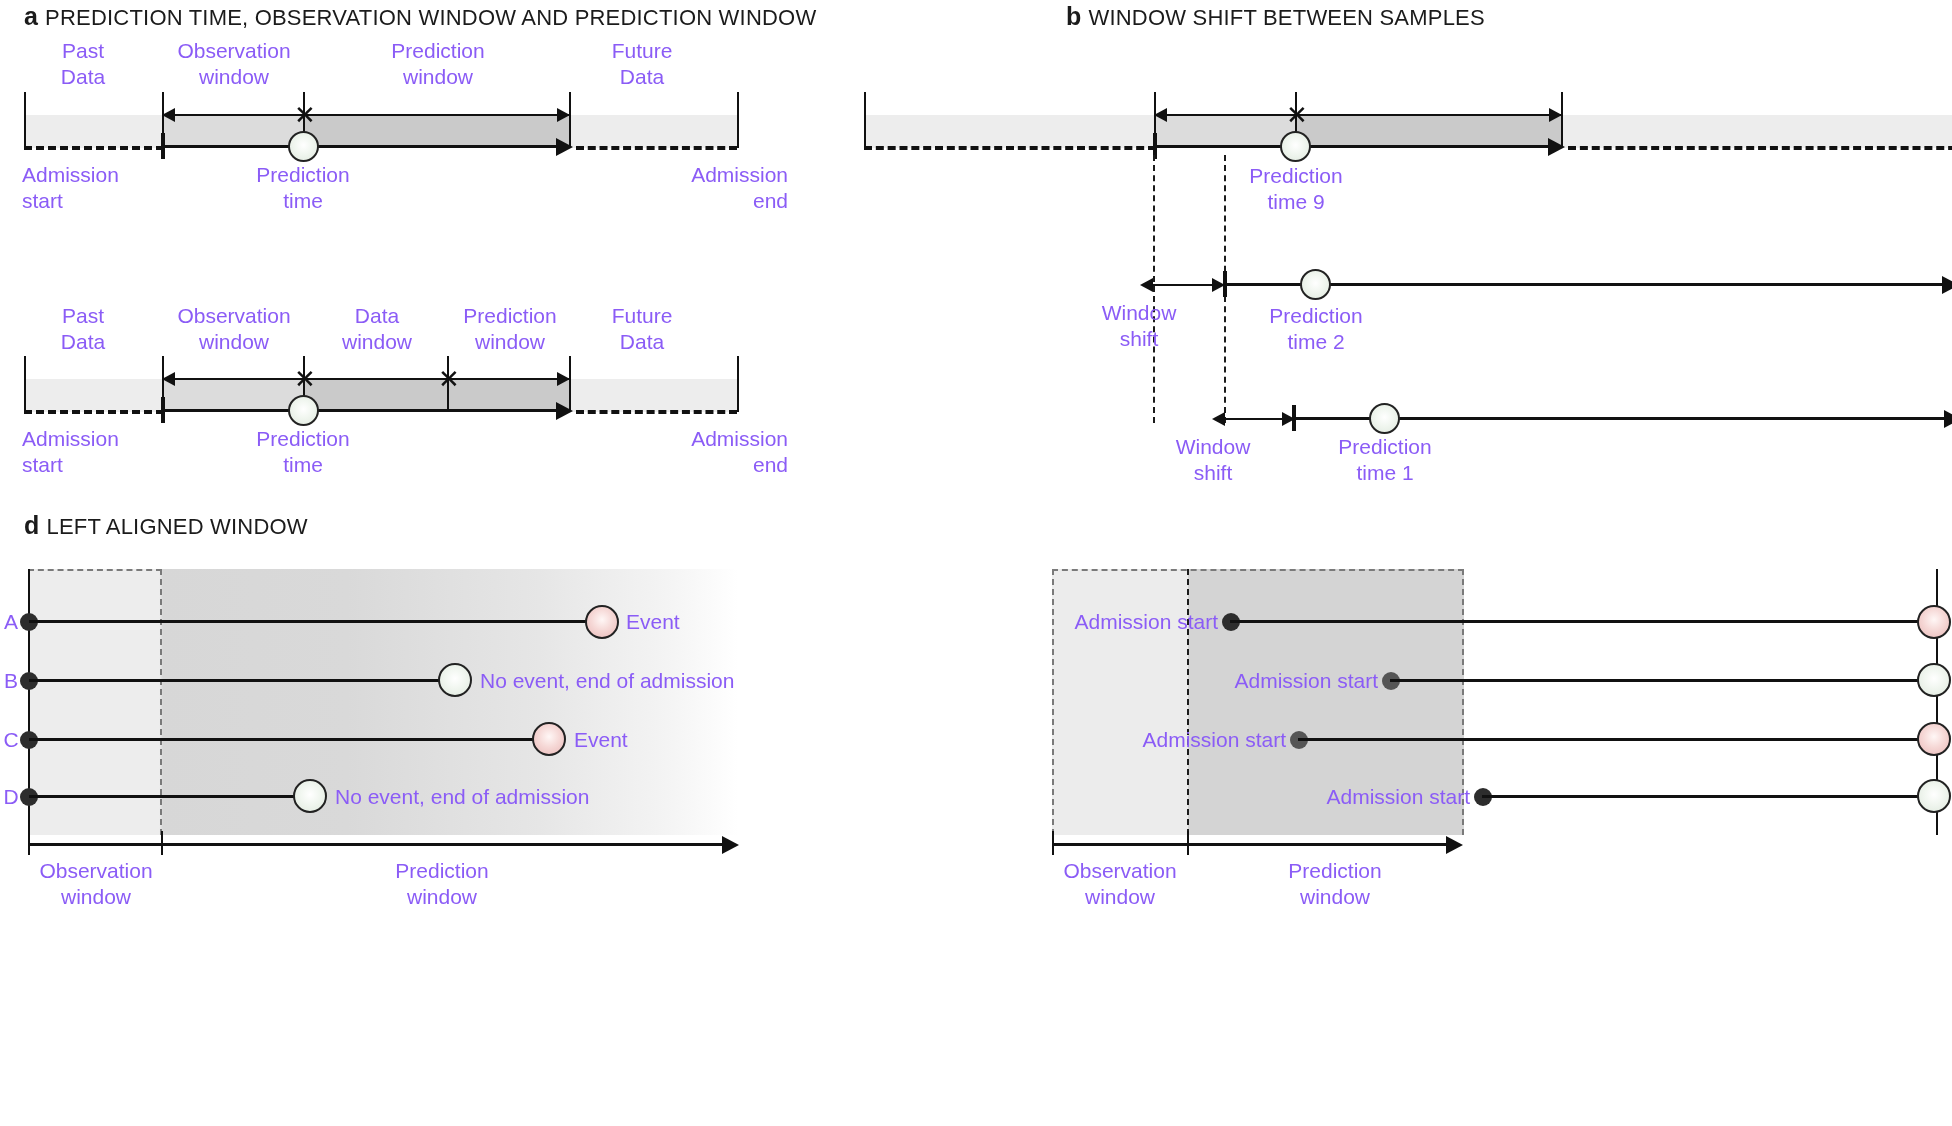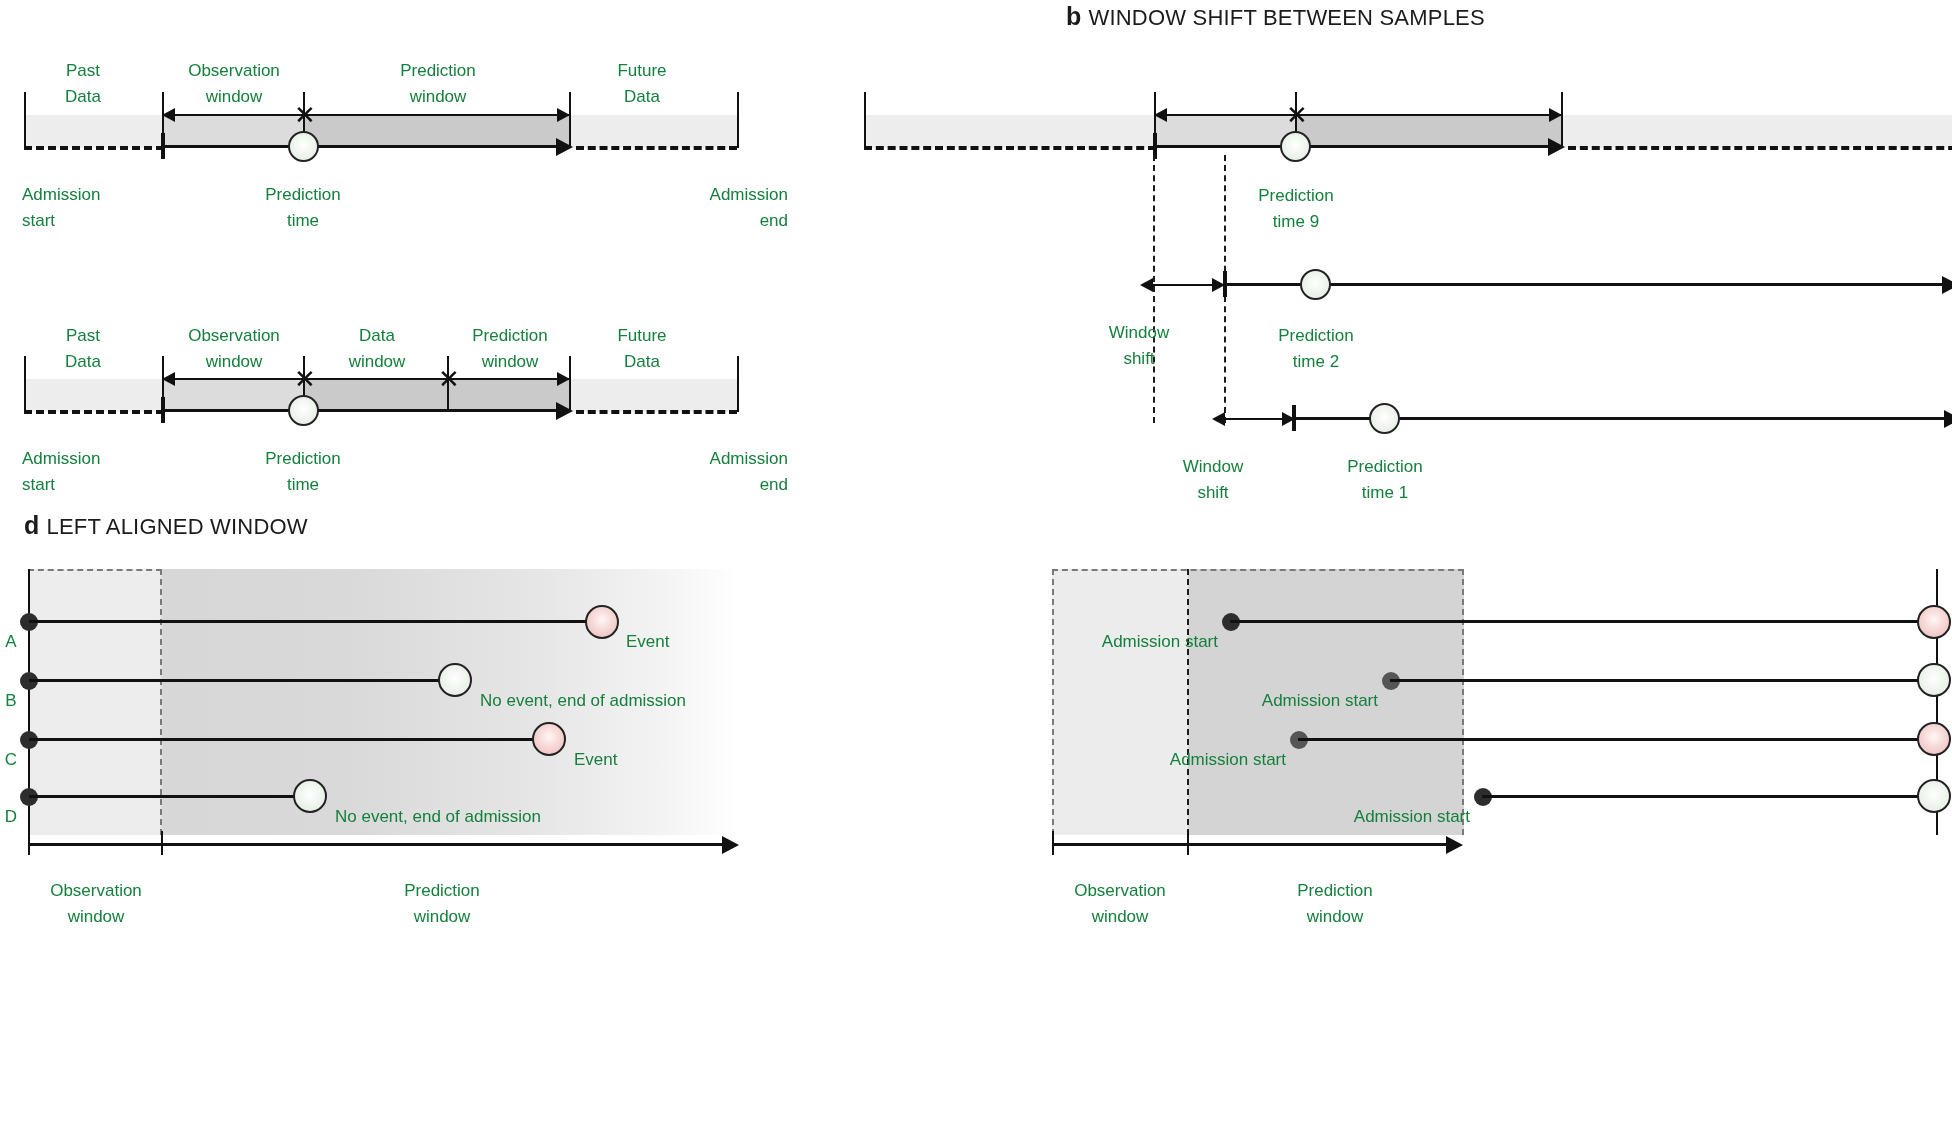--- a/index.html
+++ b/index.html
@@ -10,21 +10,21 @@
     -webkit-font-smoothing:antialiased;
   }
   .panel{position:absolute;}
   .ptitle{
     position:absolute;white-space:nowrap;
     font-size:22px;letter-spacing:.2px;color:#1b1b1b;
   }
   .ptitle .pl{font-weight:bold;font-size:25px;margin-right:7px;}
   .subnote{position:absolute;font-size:19px;color:#1b1b1b;white-space:nowrap;}
 
-  .lbl{position:absolute;font-size:17px;line-height:25px;color:#15803d;text-align:center;white-space:nowrap;margin-top:20px;}
+  .lbl{position:absolute;font-size:21px;line-height:25px;color:#8b5cf6;text-align:center;white-space:nowrap;}
   .lbl.l2{line-height:26px;}
   .lbl.left{text-align:left;}
   .lbl.right{text-align:right;}
 
   
   .vtick{position:absolute;background:#111;width:2px;}
   .vthick{position:absolute;background:#111;width:4px;}
   .dashline{position:absolute;width:0;border-left:2px dashed #1b1b1b;}
   .band{position:absolute;background:#ededed;}
   .obsfill{position:absolute;background:#dcdcdc;}
@@ -46,20 +46,23 @@
   .dot{position:absolute;border-radius:50%;background:#2d2d2d;}
   .dot.grey{background:#555;}
 
   
   .dgrad{position:absolute;}
 </style>
 </head>
 <body>
 
 <div class="panel" style="left:0;top:0;width:980px;height:230px;">
+  <div class="ptitle" style="left:24px;top:2px;">
+    <span class="pl">a</span><span>PREDICTION TIME, OBSERVATION WINDOW AND PREDICTION WINDOW</span>
+  </div>
 
   <div class="band" style="left:24px;top:115px;width:714px;height:33px;"></div>
 
   <div class="obsfill" style="left:162px;top:115px;width:142px;height:33px;"></div>
   <div class="predfill" style="left:304px;top:115px;width:266px;height:33px;"></div>
 
   <div class="lbl l2" style="left:18px;top:38px;width:130px;">
     <span>Past</span><br>
     <span>Data</span>
   </div>

